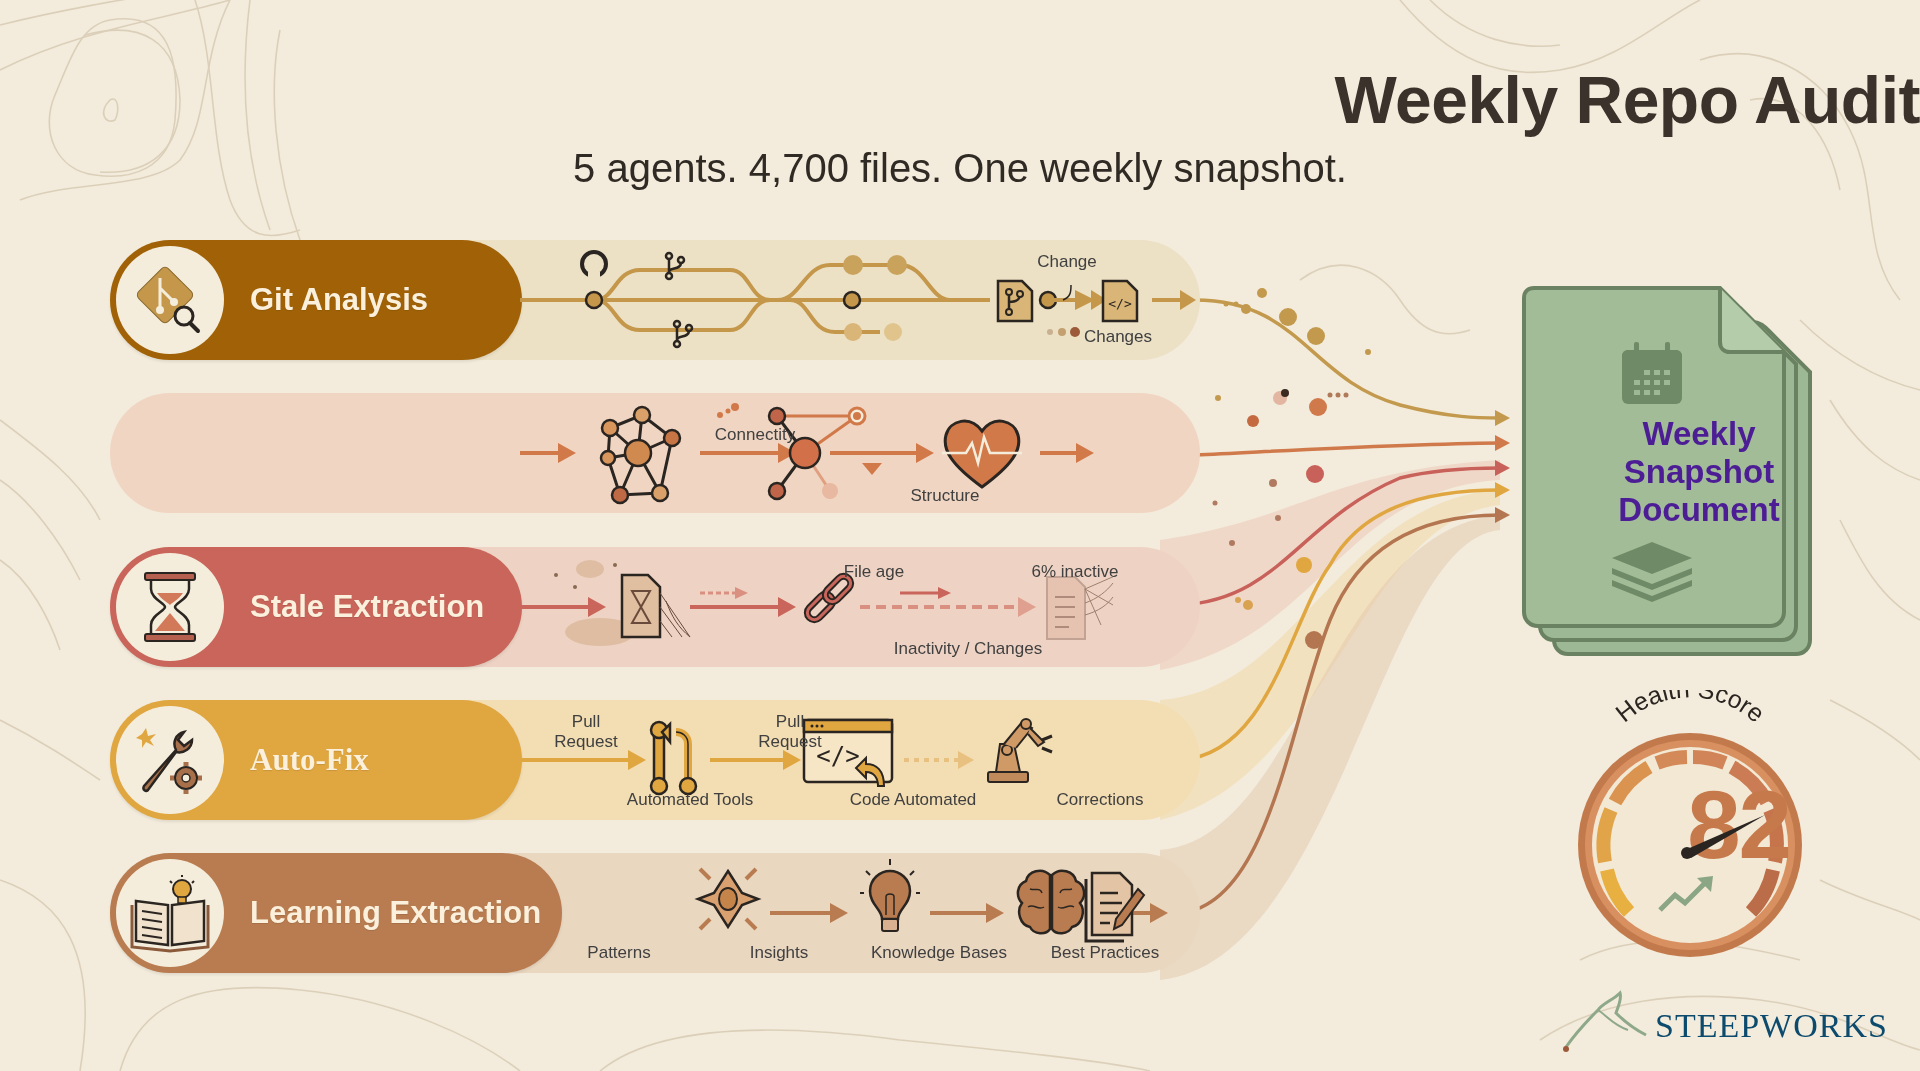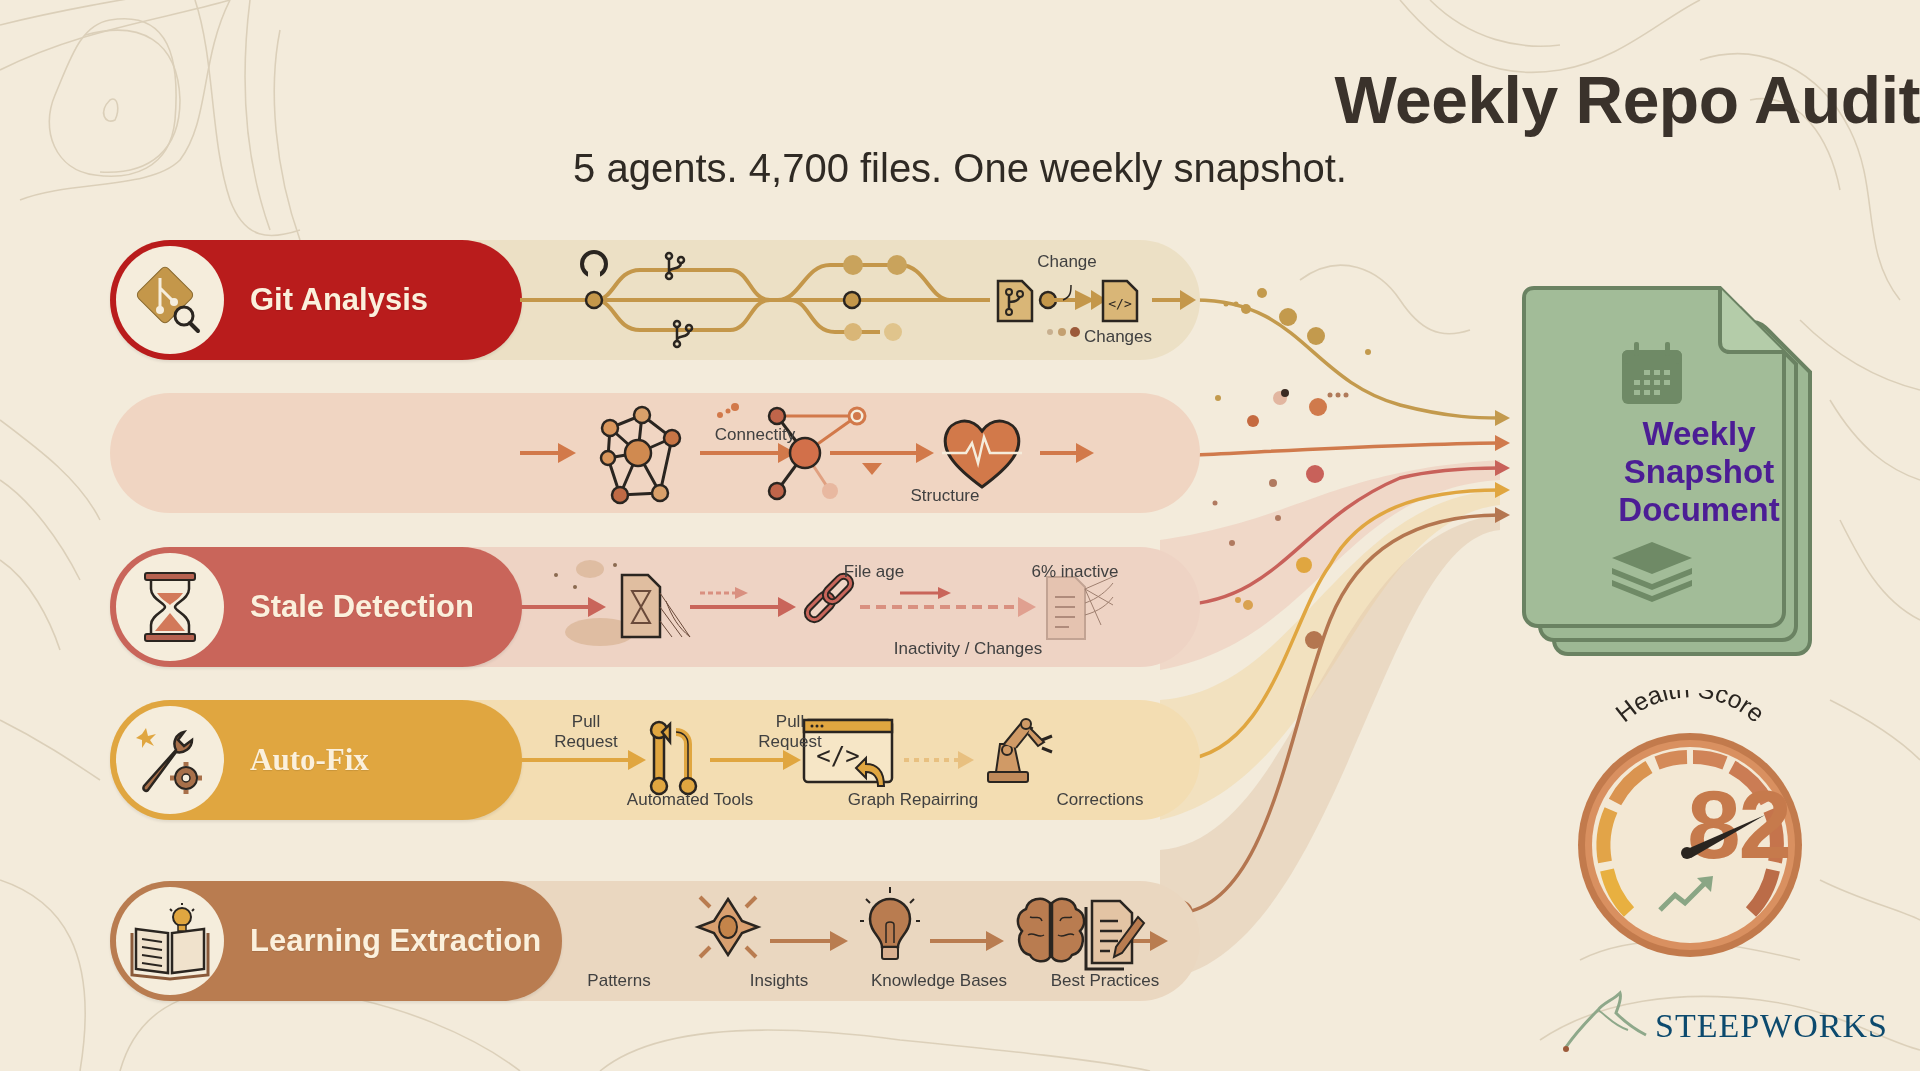--- a/index.html
+++ b/index.html
@@ -146,21 +146,21 @@
     <circle cx="1304" cy="565" r="8" fill="#e0a640"></circle>
     <circle cx="1248" cy="605" r="5" fill="#d9a250"></circle>
     <circle cx="1238" cy="600" r="3" fill="#d9a250"></circle>
     <circle cx="1180" cy="913" r="13" fill="#b47650"></circle>
     <circle cx="1314" cy="640" r="9" fill="#b47650"></circle>
   </g>
 </svg>
 
 <div class="row" style="top:240px;width:1090px;">
   <div class="track" style="width:1090px;background:#ece0c5;"></div>
-  <div class="pill" style="width:412px;background:#b91c1c;">
+  <div class="pill" style="width:412px;background:#a16207;">
     <div class="badge">
       <svg width="80" height="80" viewBox="0 0 80 80">
         <rect x="14" y="14" width="42" height="42" rx="5" transform="rotate(45 35 35)" fill="#c4974a" stroke="#8a6a30" stroke-width="1"></rect>
         <path d="M30 18 L30 50 M30 28 L44 42" stroke="#f5eddc" stroke-width="3" fill="none"></path>
         <circle cx="30" cy="50" r="4" fill="#f5eddc"></circle>
           <circle cx="44" cy="42" r="4" fill="#f5eddc"></circle>
         <circle cx="54" cy="56" r="9" fill="#f5eddc" stroke="#2a2520" stroke-width="3"></circle>
         <line x1="60" y1="63" x2="68" y2="71" stroke="#2a2520" stroke-width="4" stroke-linecap="round"></line>
       </svg>
     </div>
@@ -288,21 +288,21 @@
   <div class="pill" style="width:412px;background:#c9655a;">
     <div class="badge">
       <svg width="70" height="80" viewBox="0 0 70 80">
         <rect x="10" y="6" width="50" height="7" rx="2" fill="#b6614f" stroke="#2a2520" stroke-width="2"></rect>
         <rect x="10" y="67" width="50" height="7" rx="2" fill="#b6614f" stroke="#2a2520" stroke-width="2"></rect>
         <path d="M16 13 L16 22 C16 32 30 36 30 40 C30 44 16 48 16 58 L16 67 M54 13 L54 22 C54 32 40 36 40 40 C40 44 54 48 54 58 L54 67" stroke="#2a2520" stroke-width="2.5" fill="none"></path>
         <path d="M22 26 L48 26 C44 32 38 35 35 38 C32 35 26 32 22 26Z" fill="#d2795a"></path>
         <path d="M35 46 L50 64 L20 64 Z" fill="#d2795a"></path>
       </svg>
     </div>
-    <span class="label">Stale Detection</span>
+    <span class="label">Stale Extraction</span>
   </div>
   <svg class="step-svg" style="left:410px;top:0;" width="690" height="120" viewBox="0 0 690 120">
     <line x1="0" y1="60" x2="70" y2="60" stroke="#c9655a" stroke-width="4"></line>
     <polygon points="68,50 86,60 68,70" fill="#c9655a"></polygon>
 
     <ellipse cx="80" cy="85" rx="35" ry="14" fill="#d8b494" opacity="0.7"></ellipse>
     <ellipse cx="70" cy="22" rx="14" ry="9" fill="#d8b494" opacity="0.7"></ellipse>
     <circle cx="36" cy="28" r="2" fill="#8a6a50"></circle>
       <circle cx="55" cy="40" r="2" fill="#8a6a50"></circle>
       <circle cx="95" cy="18" r="2" fill="#8a6a50"></circle>
@@ -389,25 +389,25 @@
       <circle cx="25" cy="36" r="5" fill="#d09a66" stroke="#2a2520" stroke-width="2"></circle>
       <path d="M22 30 L40 8 L50 14 L34 34" fill="#d09a66" stroke="#2a2520" stroke-width="2"></path>
       <circle cx="44" cy="10" r="5" fill="#d09a66" stroke="#2a2520" stroke-width="2"></circle>
       <path d="M48 14 L62 28 L56 32 L46 20" fill="#d09a66" stroke="#2a2520" stroke-width="2"></path>
       <path d="M60 26 L70 22 M60 34 L70 38" stroke="#2a2520" stroke-width="3"></path>
     </g>
   </svg>
   <div class="step-label" style="left:476px;top:12px;width:80px;white-space:normal;">Pull Request</div>
   <div class="step-label" style="left:580px;top:90px;">Automated Tools</div>
   <div class="step-label" style="left:680px;top:12px;width:80px;white-space:normal;">Pull Request</div>
-  <div class="step-label" style="left:803px;top:90px;">Graph Repairring</div>
+  <div class="step-label" style="left:803px;top:90px;">Code Automated</div>
   <div class="step-label" style="left:990px;top:90px;">Corrections</div>
 </div>
 
-<div class="row" style="top:853px;width:1090px;margin-top:28px;">
+<div class="row" style="top:853px;width:1090px;">
   <div class="track" style="width:1090px;background:#ead7c0;"></div>
   <div class="pill" style="width:452px;background:#b97c50;">
     <div class="badge">
       <svg width="80" height="80" viewBox="0 0 80 80">
         <path d="M6 28 L38 32 L38 72 L6 68 Z" fill="#f0e2cc" stroke="#2a2520" stroke-width="2.5"></path>
         <path d="M74 28 L42 32 L42 72 L74 68 Z" fill="#f0e2cc" stroke="#2a2520" stroke-width="2.5"></path>
         <path d="M2 32 L2 74 L40 78 L78 74 L78 32" fill="none" stroke="#8a5a3a" stroke-width="3"></path>
         <g stroke="#2a2520" stroke-width="2">
             <line x1="12" y1="38" x2="32" y2="41"></line>
             <line x1="12" y1="46" x2="32" y2="49"></line>

